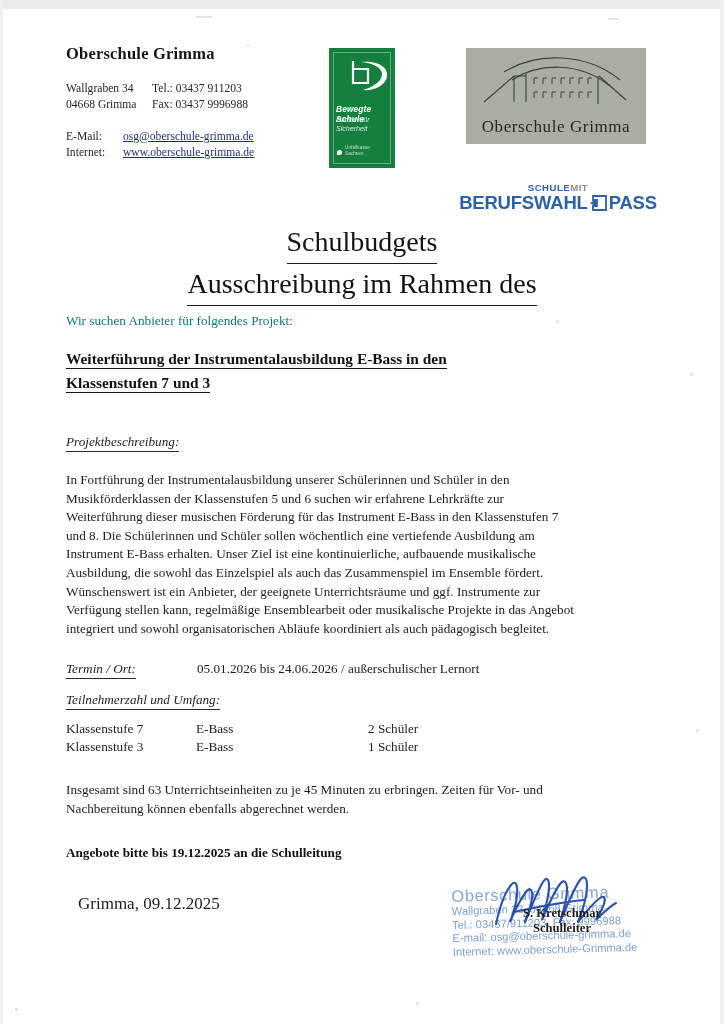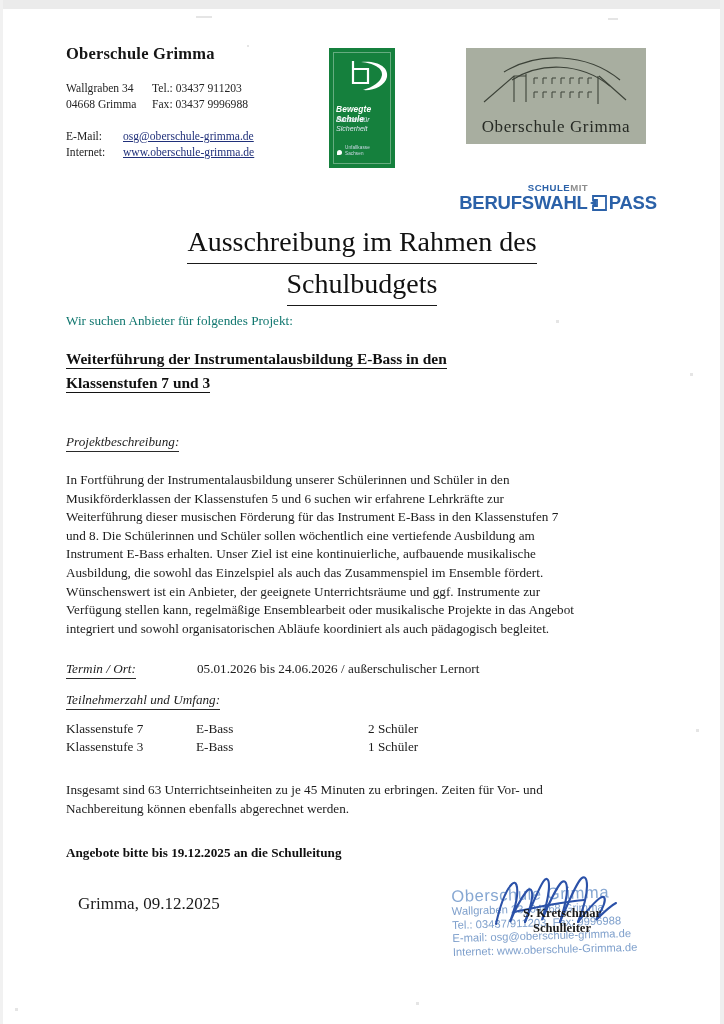--- a/index.html
+++ b/index.html
@@ -443,22 +443,22 @@
         <svg viewBox="0 0 19 18" width="19" height="18">
           <path d="M4 2 L17 2 L17 16 L4 16 L4 12 L8 12 L8 6 L4 6 Z" fill="none" stroke="#2b61a8" stroke-width="1.8"></path>
           <path d="M1 9 L7 5.5 L7 12.5 Z" fill="#2b61a8"></path>
         </svg>
       </span>
       <span>PASS</span>
     </div>
   </div>
 
   <div class="doc-title">
+    <div><span class="tline">Schulbudgets</span></div>
     <div><span class="tline">Ausschreibung im Rahmen des</span></div>
-    <div><span class="tline">Schulbudgets</span></div>
   </div>
 
   <div class="intro-line">Wir suchen Anbieter für folgendes Projekt:</div>
 
   <div class="project-title">
     <span class="ul">Weiterführung der Instrumentalausbildung E-Bass in den</span><br>
     <span class="ul">Klassenstufen 7 und 3</span>
   </div>
 
   <div class="section-label" id="label-projektbeschreibung">Projektbeschreibung:</div>

